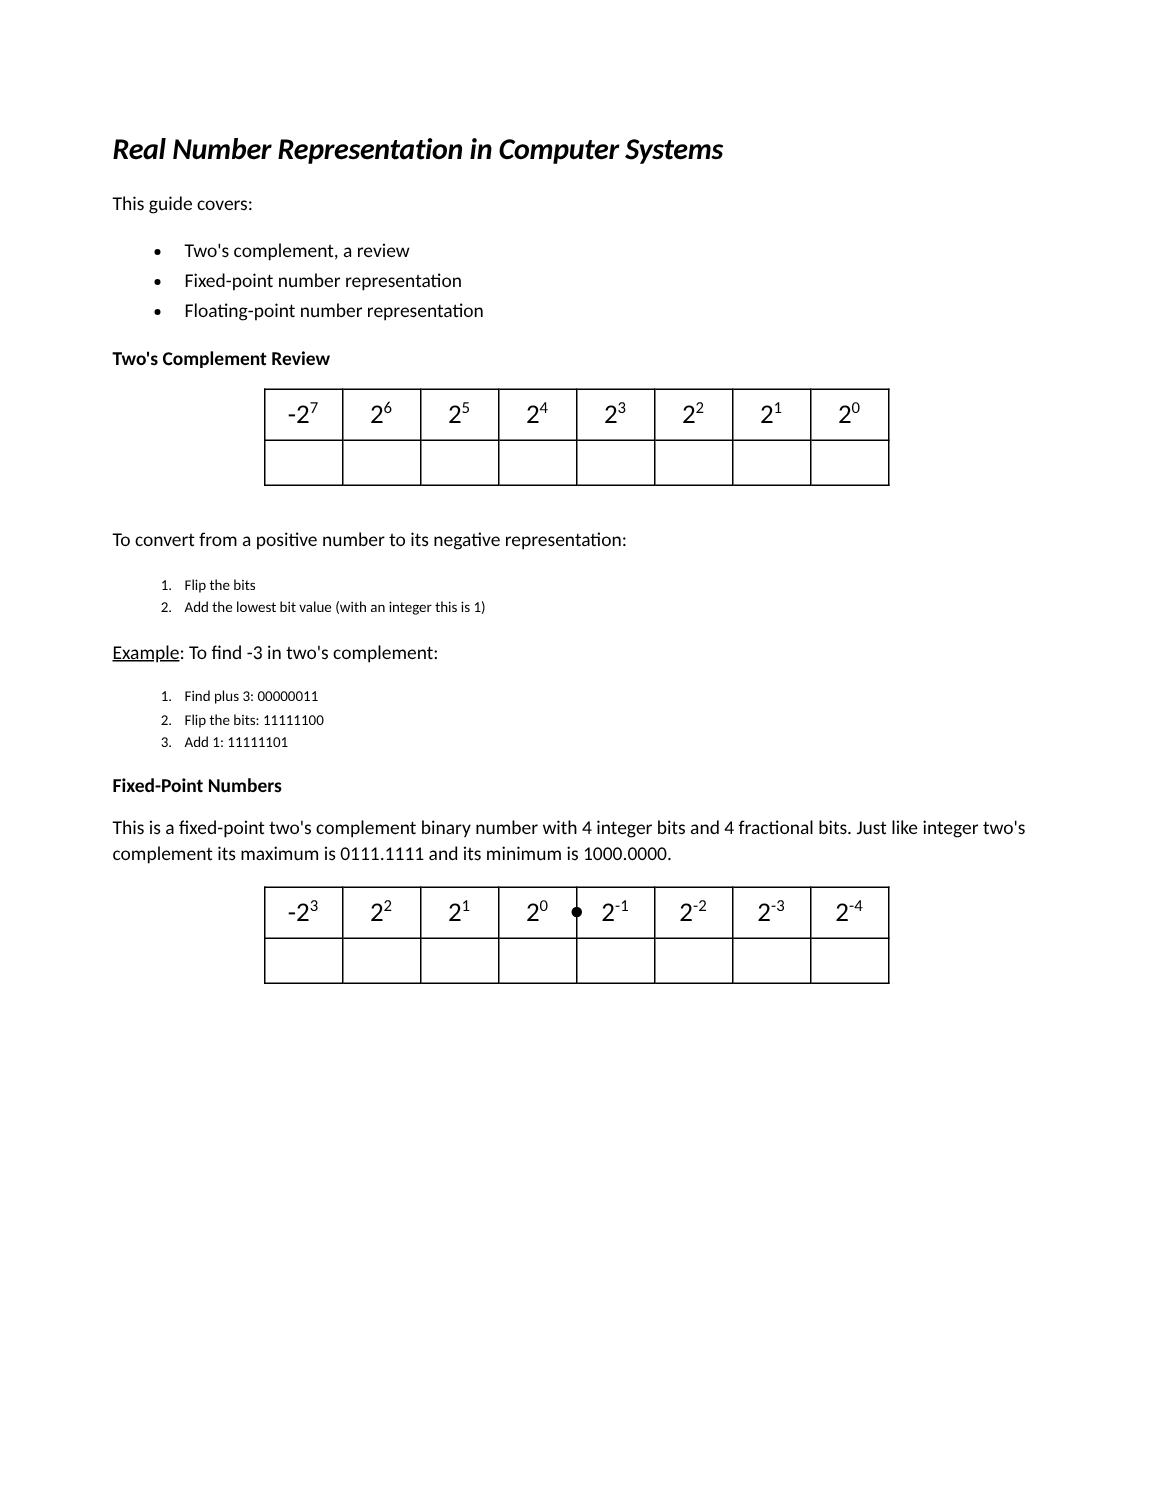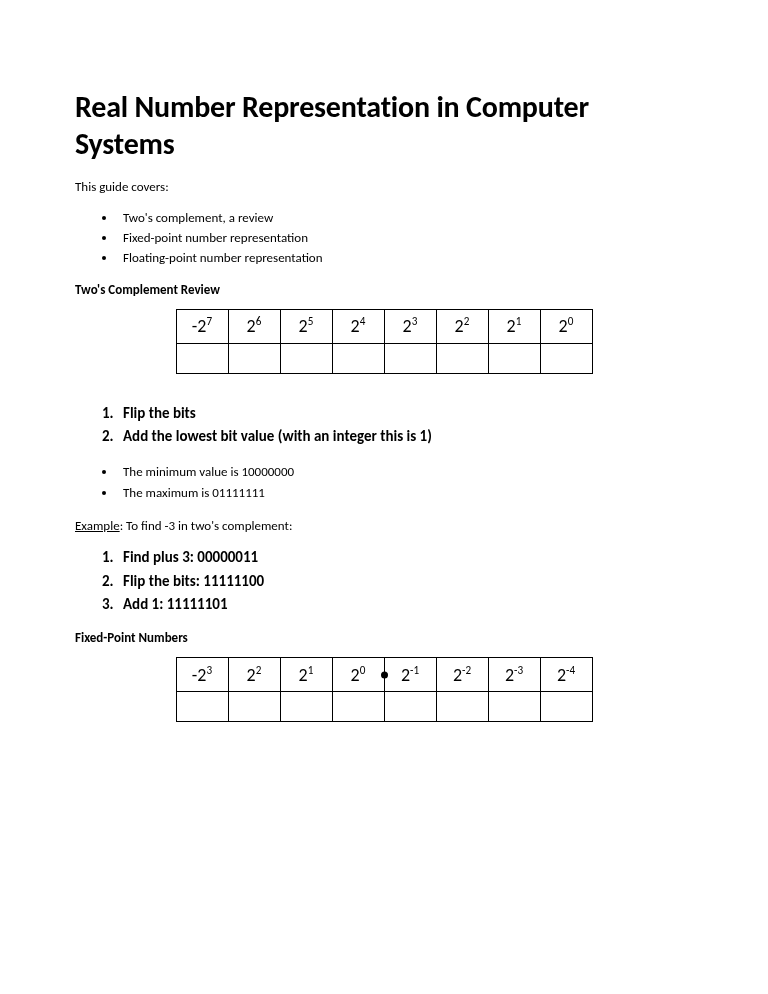--- a/index.html
+++ b/index.html
@@ -9,24 +9,25 @@
     background: #fff;
     font-family: Calibri, "Segoe UI", Arial, sans-serif;
     color: #000;
     width: 768px;
     height: 994px;
   }
   .page {
     padding: 88px 75px 40px 75px;
   }
   h1 {
-    font-size: 30px;
+    font-size: 20px;
     font-weight: bold;
     margin: 0 0 16px 0;
     letter-spacing: -0.2px;
+    font-style: italic;
   }
   .body-text {
     font-size: 13px;
     margin: 0 0 12px 0;
     line-height: 1.35;
   }
   .section-head {
     font-size: 13px;
     font-weight: bold;
     margin: 14px 0 12px 0;
@@ -37,23 +38,22 @@
     font-size: 13px;
     line-height: 1.55;
   }
   ul.bullets li {
     list-style: disc;
     padding-left: 6px;
   }
   ol.nums {
     margin: 0 0 14px 0;
     padding-left: 42px;
-    font-size: 15px;
+    font-size: 10px;
     line-height: 1.55;
-    font-weight: bold;
   }
   ol.nums li {
     padding-left: 6px;
   }
   .underline { text-decoration: underline; }
   .table-wrap {
     display: flex;
     justify-content: center;
     margin: 6px 0 28px 0;
   }
@@ -126,43 +126,41 @@
         <td></td>
         <td></td>
         <td></td>
         <td></td>
         <td></td>
       </tr>
     </tbody>
       </table>
   </div>
 
+  <p class="body-text">To convert from a positive number to its negative representation:</p>
 
   <ol class="nums">
     <li>Flip the bits</li>
     <li>Add the lowest bit value (with an integer this is 1)</li>
   </ol>
 
-  <ul class="bullets">
-    <li>The minimum value is 10000000</li>
-    <li>The maximum is 01111111</li>
-  </ul>
 
   <p class="body-text">
     <span class="underline">Example</span><span>: To find -3 in two's complement:</span>
   </p>
 
   <ol class="nums">
     <li>Find plus 3: 00000011</li>
     <li>Flip the bits: 11111100</li>
     <li>Add 1: 11111101</li>
   </ol>
 
   <p class="section-head">Fixed-Point Numbers</p>
 
+  <p class="body-text">This is a fixed-point two's complement binary number with 4 integer bits and 4 fractional bits. Just like integer two's complement its maximum is 0111.1111 and its minimum is 1000.0000.</p>
 
   <div class="table-wrap">
     <table class="bits">
       <tbody>
           <tr>
         <td><span>-2</span><sup>3</sup></td>
         <td><span>2</span><sup>2</sup></td>
         <td><span>2</span><sup>1</sup></td>
         <td><span>2</span><sup>0</sup></td>
         <td class="with-dot"><span class="radix-dot"></span><span>2</span><sup>-1</sup></td>

